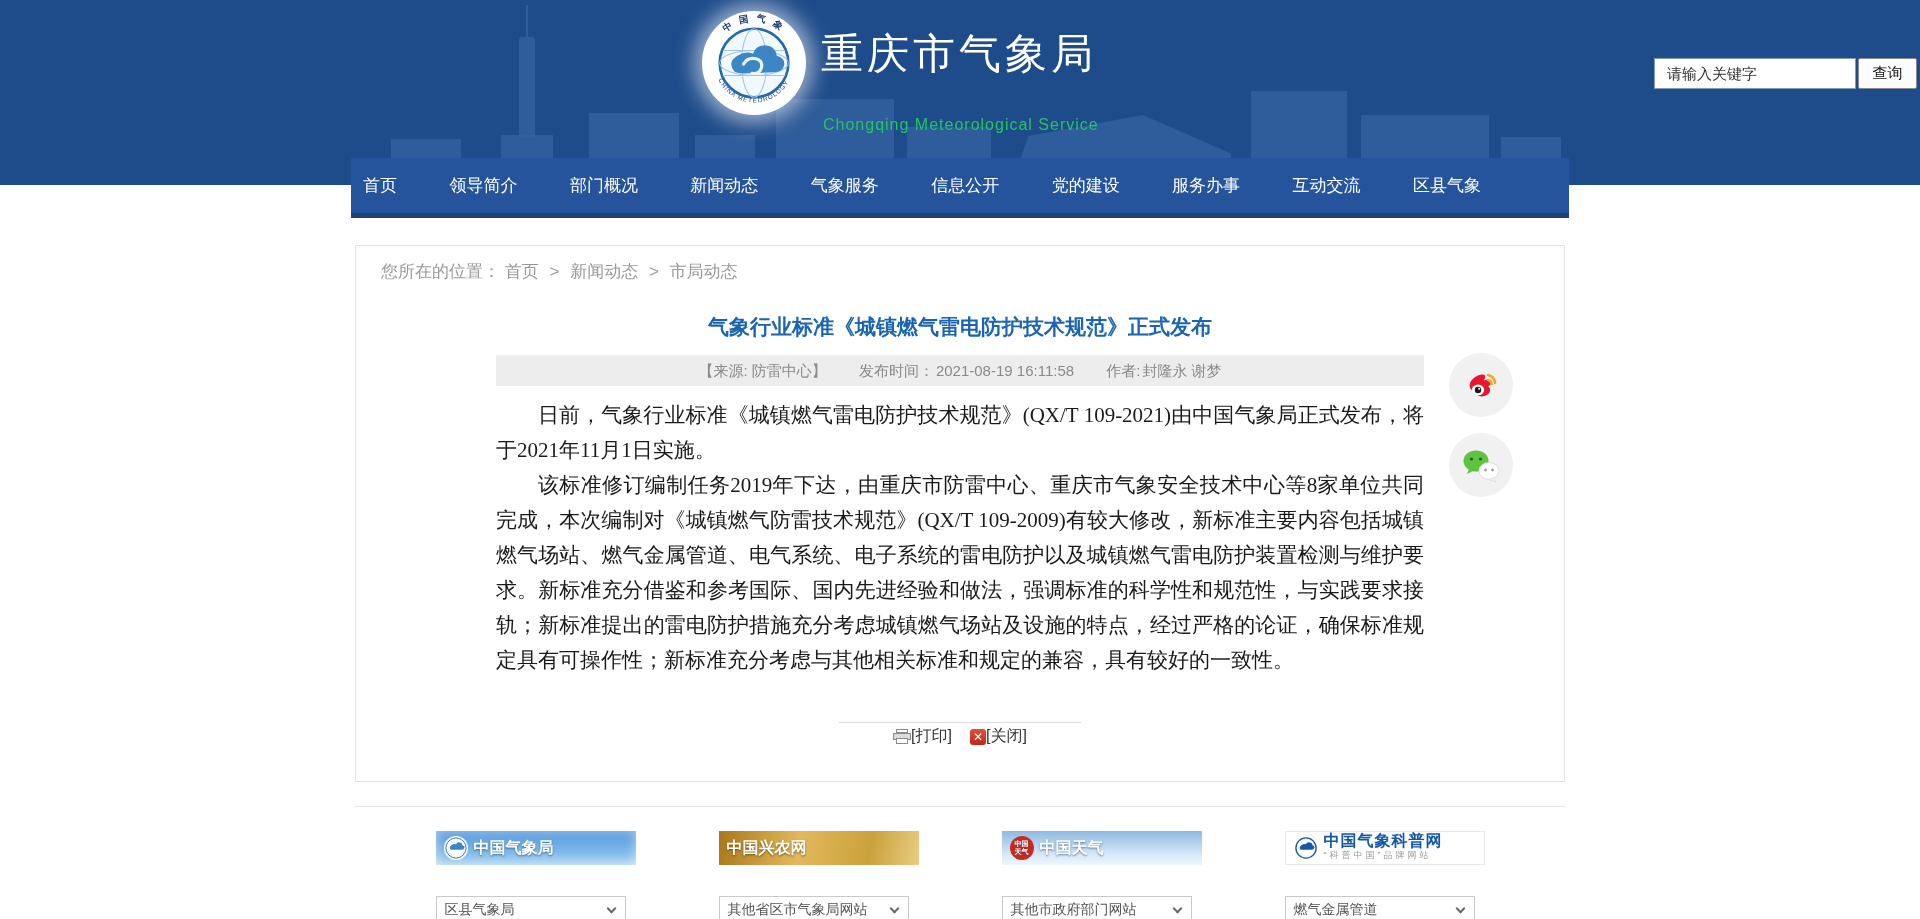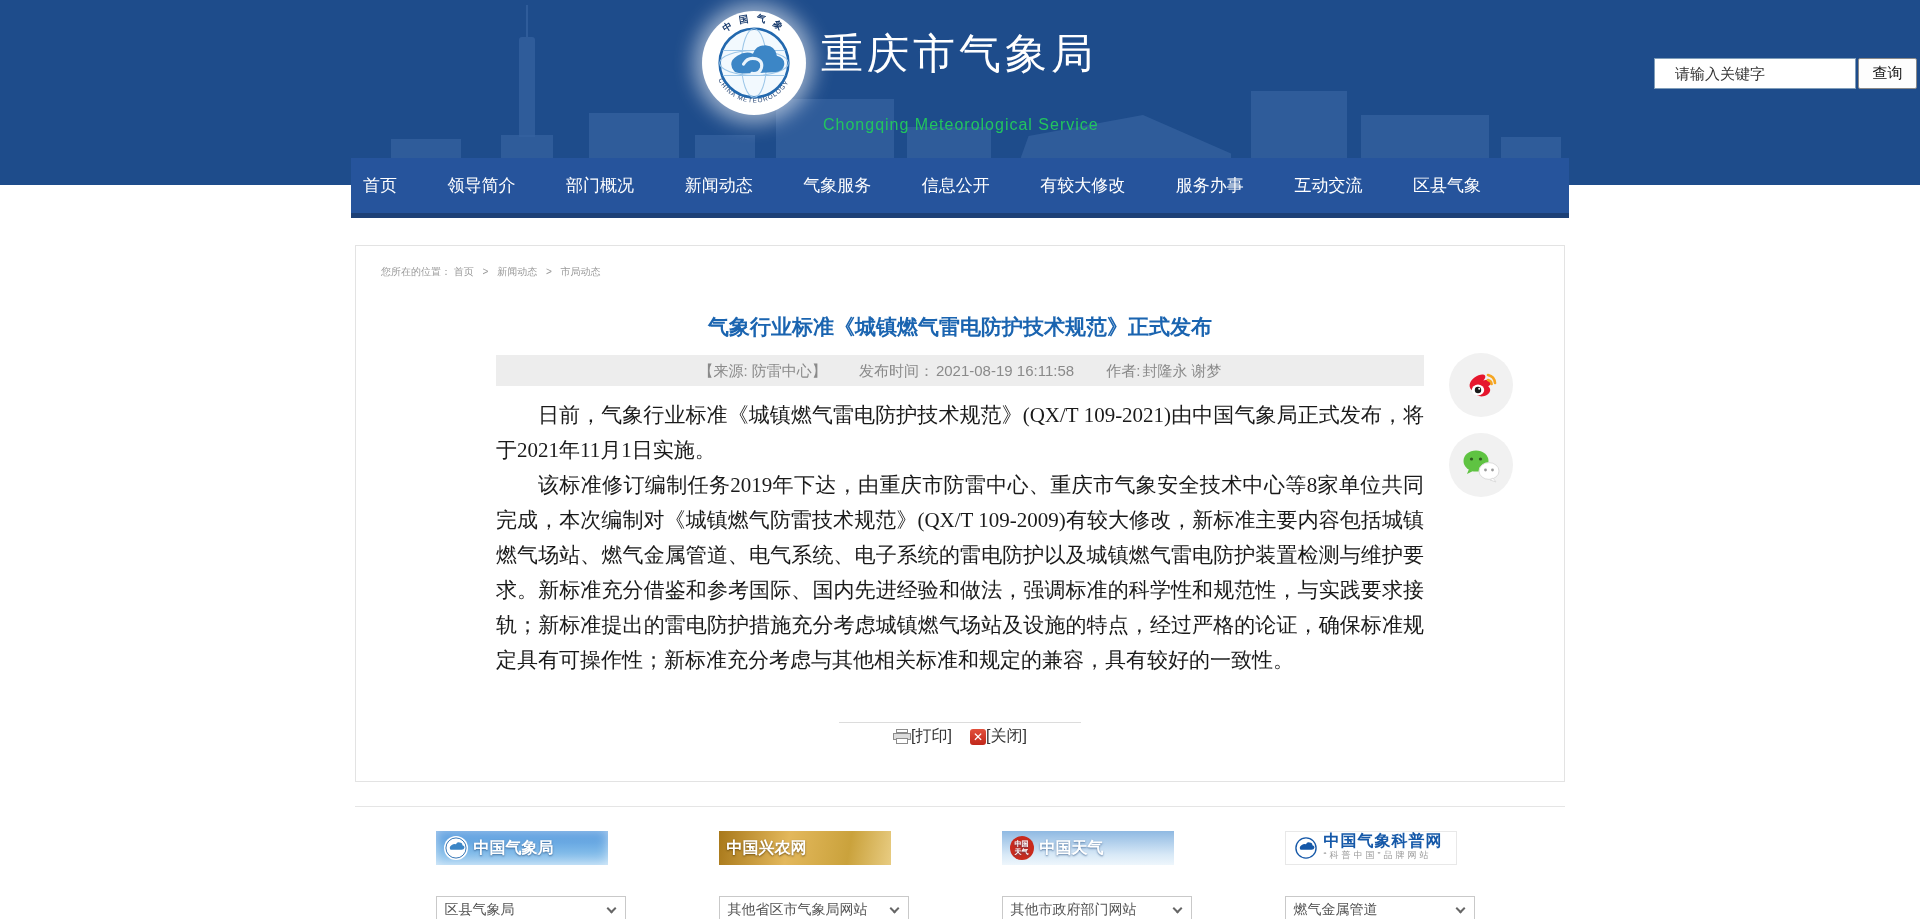--- a/index.html
+++ b/index.html
@@ -17,35 +17,35 @@
   .tree { position:absolute; width:13px; height:13px; border-radius:50%; background:#35619f; opacity:.75; }
 
   .logo { position:absolute; left:351px; top:11px; width:104px; height:104px; border-radius:50%;
           box-shadow:0 0 20px 8px rgba(255,255,255,.55); background:#fff; }
   .logo svg { display:block; width:104px; height:104px; }
 
   .site-title { position:absolute; left:470px; top:26px; color:#fff; font-size:42px; font-weight:normal; letter-spacing:4px; }
   .site-subtitle { position:absolute; left:472px; top:84px; color:#22c55e; font-size:16px; letter-spacing:1px;margin-top:32px; }
 
   .search { position:absolute; left:1303px; top:58px; display:flex; }
-  .search input { width:202px; height:31px; border:1px solid #7f9db9; background:#fff; padding:0 20px;
+  .search input { width:202px; height:31px; border:1px solid #7f9db9; background:#fff; padding:0 12px;
                   font-size:15px; color:#333; outline:none; }
   .search input::placeholder { color:#333; }
   .search button { width:59px; height:31px; margin-left:2px; background:#fdfdfd; border:1px solid #8a8a8a;
                    border-radius:2px; font-size:15px; color:#111; cursor:pointer; }
 
   
   .nav { position:absolute; top:158px; left:50%; margin-left:-609px; width:1218px; height:60px;
          background:#26549c; border-bottom:5px solid #1d4076; z-index:6;
          display:flex; align-items:center; justify-content:space-between; padding:0 88px 0 12px; }
   .nav a { color:#fff; font-size:17px; text-decoration:none; white-space:nowrap; }
 
   
   .panel { position:relative; width:1210px; margin:60px auto 0; border:1px solid #e3e3e3; min-height:493px; background:#fff; }
-  .breadcrumb { padding:15px 25px 0; color:#999; font-size:10px; line-height:22px; }
+  .breadcrumb { padding:15px 25px 0; color:#999; font-size:17px; line-height:22px; }
   .breadcrumb a { color:#999; text-decoration:none; }
   .breadcrumb .sep { margin:0 6px; }
 
   .article-title { margin-top:30px; text-align:center; color:#1a64b0; font-size:21px; font-weight:bold; }
 
   .meta { width:928px; height:31px; margin:14px auto 0; background:#ededed; text-align:center;
           line-height:31px; font-size:15px; color:#8a8a8a; }
   .meta span { margin:15px 14px; }
   .meta .lbl { margin-right:2px; }
   .meta .val { margin-left:0; }
@@ -67,21 +67,21 @@
                font-size:12px; font-weight:bold; line-height:16px; text-align:center; }
 
   .share { position:absolute; top:107px; right:51px; display:flex; flex-direction:column; gap:16px; }
   .share-circle { width:64px; height:64px; border-radius:50%; background:#f1f1f1; display:flex;
                   align-items:center; justify-content:center; cursor:pointer; }
 
   
   .footer-sep { width:1210px; margin:24px auto 0; border-top:1px solid #e5e5e5; }
   .footer-row { width:1049px; margin:24px auto 0; display:flex; gap:83px; }
   .fcol { width:200px; }
-  .banner { width:172px; height:34px; display:flex; align-items:center; gap:6px; padding:8px 8px; cursor:pointer;
+  .banner { width:200px; height:34px; display:flex; align-items:center; gap:6px; padding:8px 8px; cursor:pointer;
             font-weight:bold; font-size:16px; color:#fff; text-shadow:0 1px 2px rgba(0,40,90,.55); overflow:hidden; }
   .banner-cma { background:linear-gradient(180deg,#4f95dc,#7db8e8 60%,#a8d2f2);
                 box-shadow:inset 0 0 12px rgba(255,255,255,.6); }
   .banner-xn  { background:linear-gradient(100deg,#a8781a,#e3b85c 40%,#caa23c 75%,#e8cc82); text-shadow:0 1px 2px rgba(90,60,0,.8);align-items:center; }
   .banner-tq  { background:linear-gradient(180deg,#8fb9e2,#d8e9f7 70%,#eef6fc); text-shadow:0 1px 2px rgba(40,80,130,.7); }
   .banner-kp  { background:#fff; border:1px solid #e8e8e8; display:flex; align-items:center; }
   .mini-logo { width:24px; height:24px; border-radius:50%; background:#fff; flex:none;
                display:flex; align-items:center; justify-content:center; }
   .mini-logo svg { width:22px; height:22px; display:block; }
   .seal { width:24px; height:24px; border-radius:50%; background:#c92a1d; flex:none;
@@ -153,21 +153,21 @@
     </div>
   </div>
 
   <div class="nav">
     <a href="#">首页</a>
     <a href="#">领导简介</a>
     <a href="#">部门概况</a>
     <a href="#">新闻动态</a>
     <a href="#">气象服务</a>
     <a href="#">信息公开</a>
-    <a href="#">有较大修改</a>
+    <a href="#">党的建设</a>
     <a href="#">服务办事</a>
     <a href="#">互动交流</a>
     <a href="#">区县气象</a>
   </div>
 </div>
 
 <div class="panel">
   <div class="breadcrumb">
     <span>您所在的位置：</span>
     <a href="#">首页</a>

